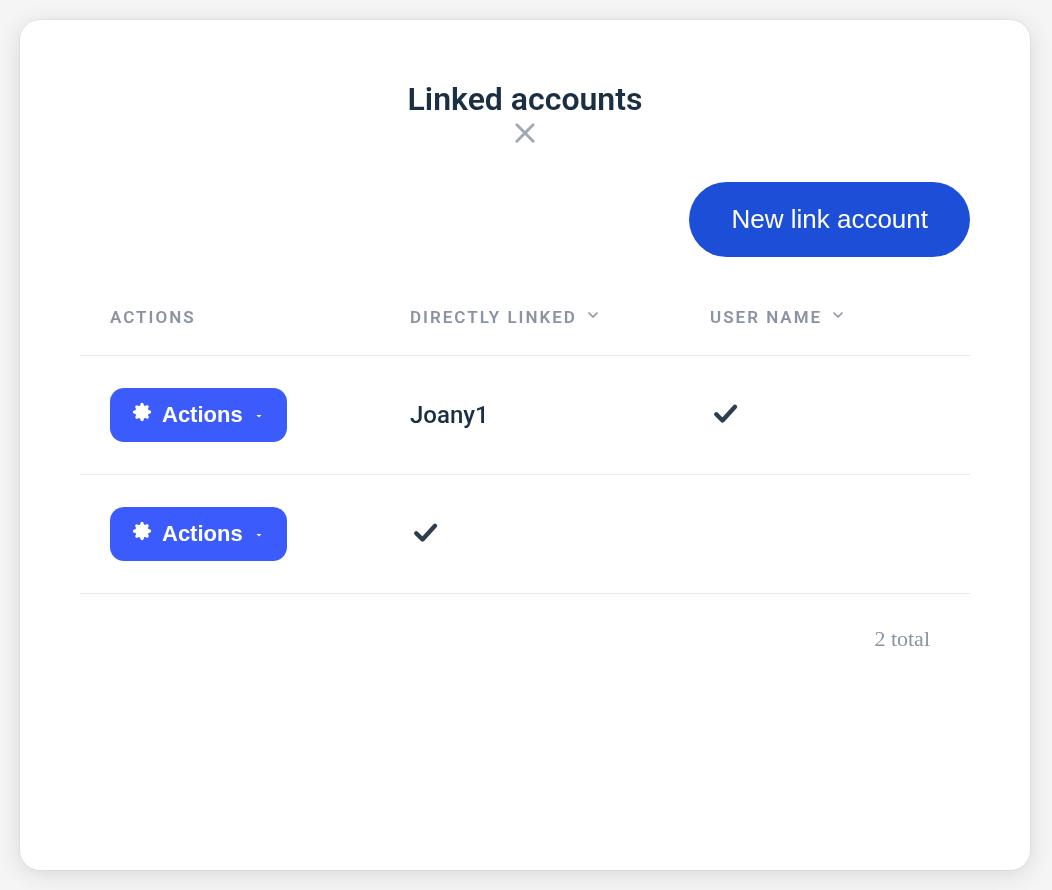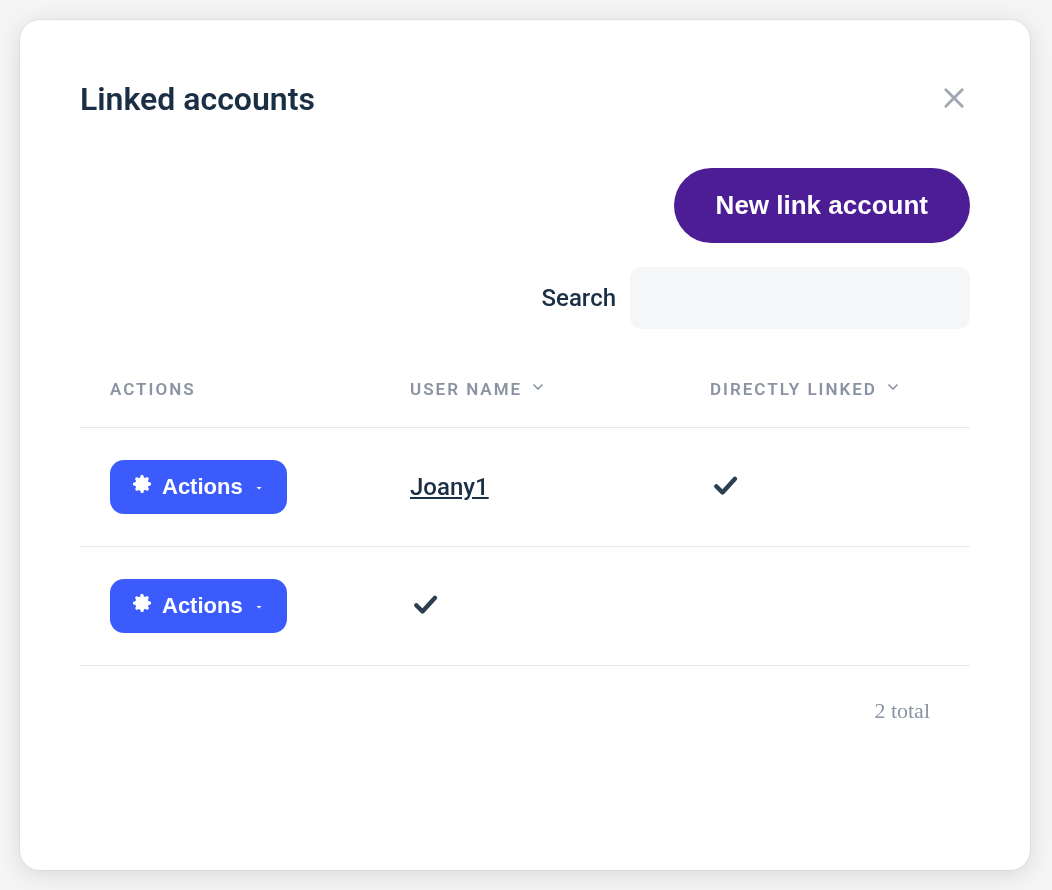--- a/index.html
+++ b/index.html
@@ -20,21 +20,22 @@
       box-shadow: 0 4px 24px rgba(0,0,0,0.12), 0 0 0 1px rgba(0,0,0,0.04);
       width: 1010px;
       height: 850px;
       padding: 60px 60px 40px 60px;
       position: relative;
     }
     .modal-header {
       display: flex;
       justify-content: space-between;
       align-items: center;
-      margin-bottom: 50px;
+      margin-bottom: 32px;
+      flex-direction: column;
     }
     .modal-title {
       font-size: 32px;
       font-weight: 600;
       color: #1a2e44;
     }
     .close-btn {
       background: none;
       border: none;
       cursor: pointer;
@@ -51,27 +52,27 @@
       height: 28px;
     }
     .toolbar {
       display: flex;
       flex-direction: column;
       align-items: flex-end;
       gap: 24px;
       margin-bottom: 50px;
     }
     .primary-btn {
-      background: #4c1d95;
+      background: #1d4ed8;
       color: #ffffff;
       border: none;
       border-radius: 50px;
       padding: 22px 42px;
       font-size: 26px;
-      font-weight: 700;
+      font-weight: 400;
       cursor: pointer;
     }
     .search-row {
       display: flex;
       align-items: center;
       gap: 14px;
     }
     .search-label {
       font-size: 24px;
       color: #1a2e44;
@@ -137,21 +138,20 @@
       width: 20px;
       height: 20px;
     }
     .actions-btn .caret-icon svg {
       width: 12px;
       height: 12px;
     }
     .username-link {
       font-size: 24px;
       color: #1a2e44;
-      text-decoration: underline;
       font-weight: 500;
       cursor: pointer;
     }
     .check-icon svg {
       width: 30px;
       height: 30px;
       color: #2c3e50;
     }
     .footer {
       display: flex;
@@ -178,47 +178,43 @@
           <line x1="19" y1="5" x2="5" y2="19"></line>
         </svg>
       </span>
     </button>
   </div>
 
   <div class="toolbar">
     <button class="primary-btn">
       <span>New link account</span>
     </button>
-    <div class="search-row">
-      <span class="search-label">Search</span>
-      <input class="search-input" type="text" value="" style="">
-    </div>
   </div>
 
   <div class="table">
     <div class="thead">
       <div class="th">
         <span>ACTIONS</span>
+      </div>
+      <div class="th">
+        <span>DIRECTLY LINKED</span>
+        <span class="sort-icon">
+          <svg viewBox="0 0 24 24" fill="none" stroke="currentColor" stroke-width="2.5" stroke-linecap="round" stroke-linejoin="round">
+            <polyline points="6 9 12 15 18 9"></polyline>
+          </svg>
+        </span>
       </div>
       <div class="th">
         <span>USER NAME</span>
         <span class="sort-icon">
           <svg viewBox="0 0 24 24" fill="none" stroke="currentColor" stroke-width="2.5" stroke-linecap="round" stroke-linejoin="round">
             <polyline points="6 9 12 15 18 9"></polyline>
           </svg>
         </span>
       </div>
-      <div class="th">
-        <span>DIRECTLY LINKED</span>
-        <span class="sort-icon">
-          <svg viewBox="0 0 24 24" fill="none" stroke="currentColor" stroke-width="2.5" stroke-linecap="round" stroke-linejoin="round">
-            <polyline points="6 9 12 15 18 9"></polyline>
-          </svg>
-        </span>
-      </div>
     </div>
 
     <div class="tbody">
 
       <div class="tr">
         <div>
           <button class="actions-btn">
             <span class="gear-icon">
               <svg viewBox="0 0 24 24" fill="currentColor">
                 <path d="M12 15.5a3.5 3.5 0 100-7 3.5 3.5 0 000 7z"></path>

